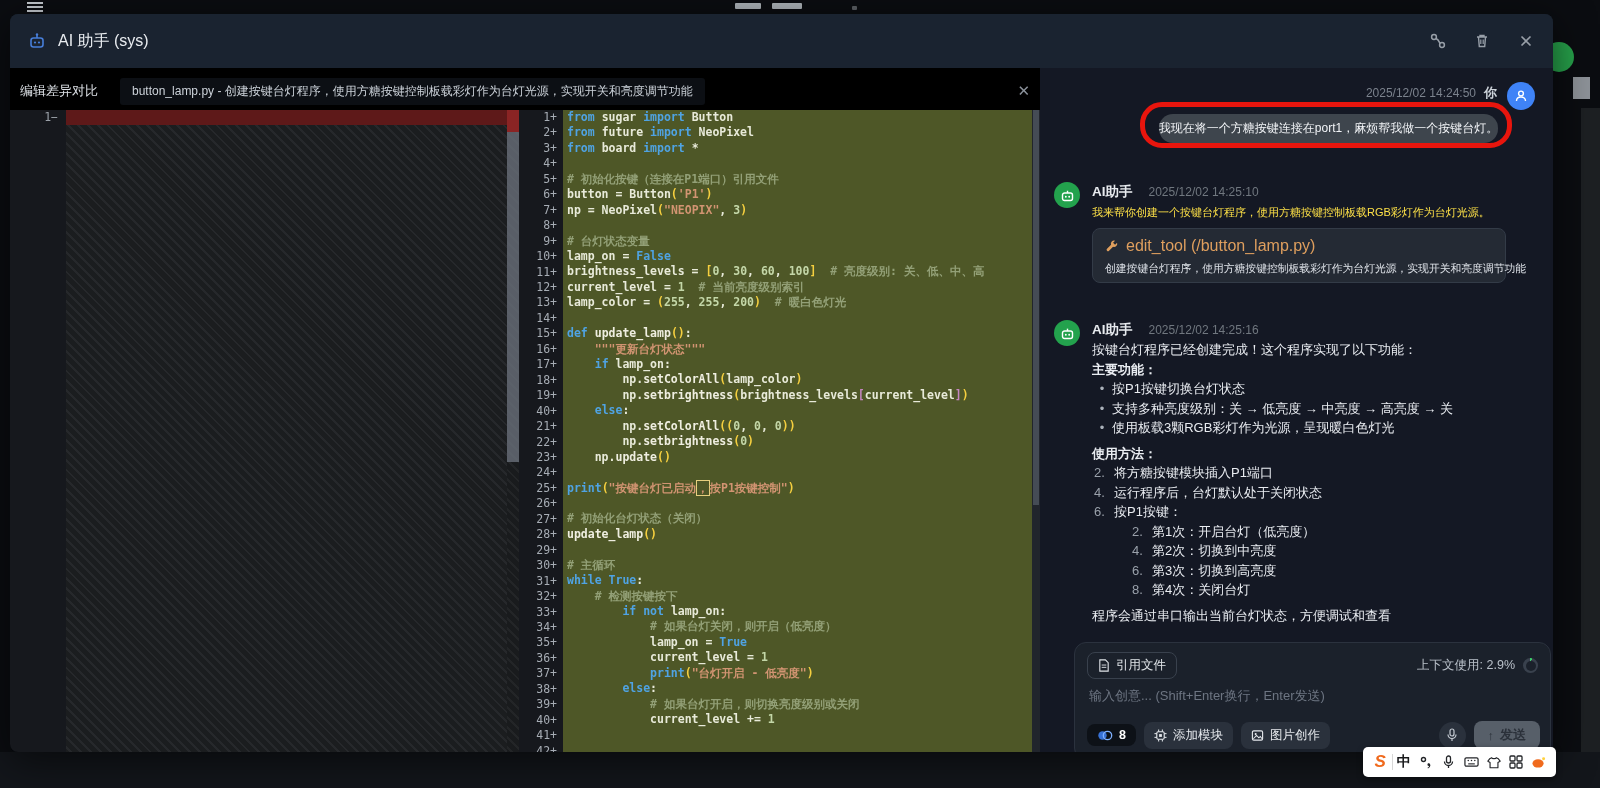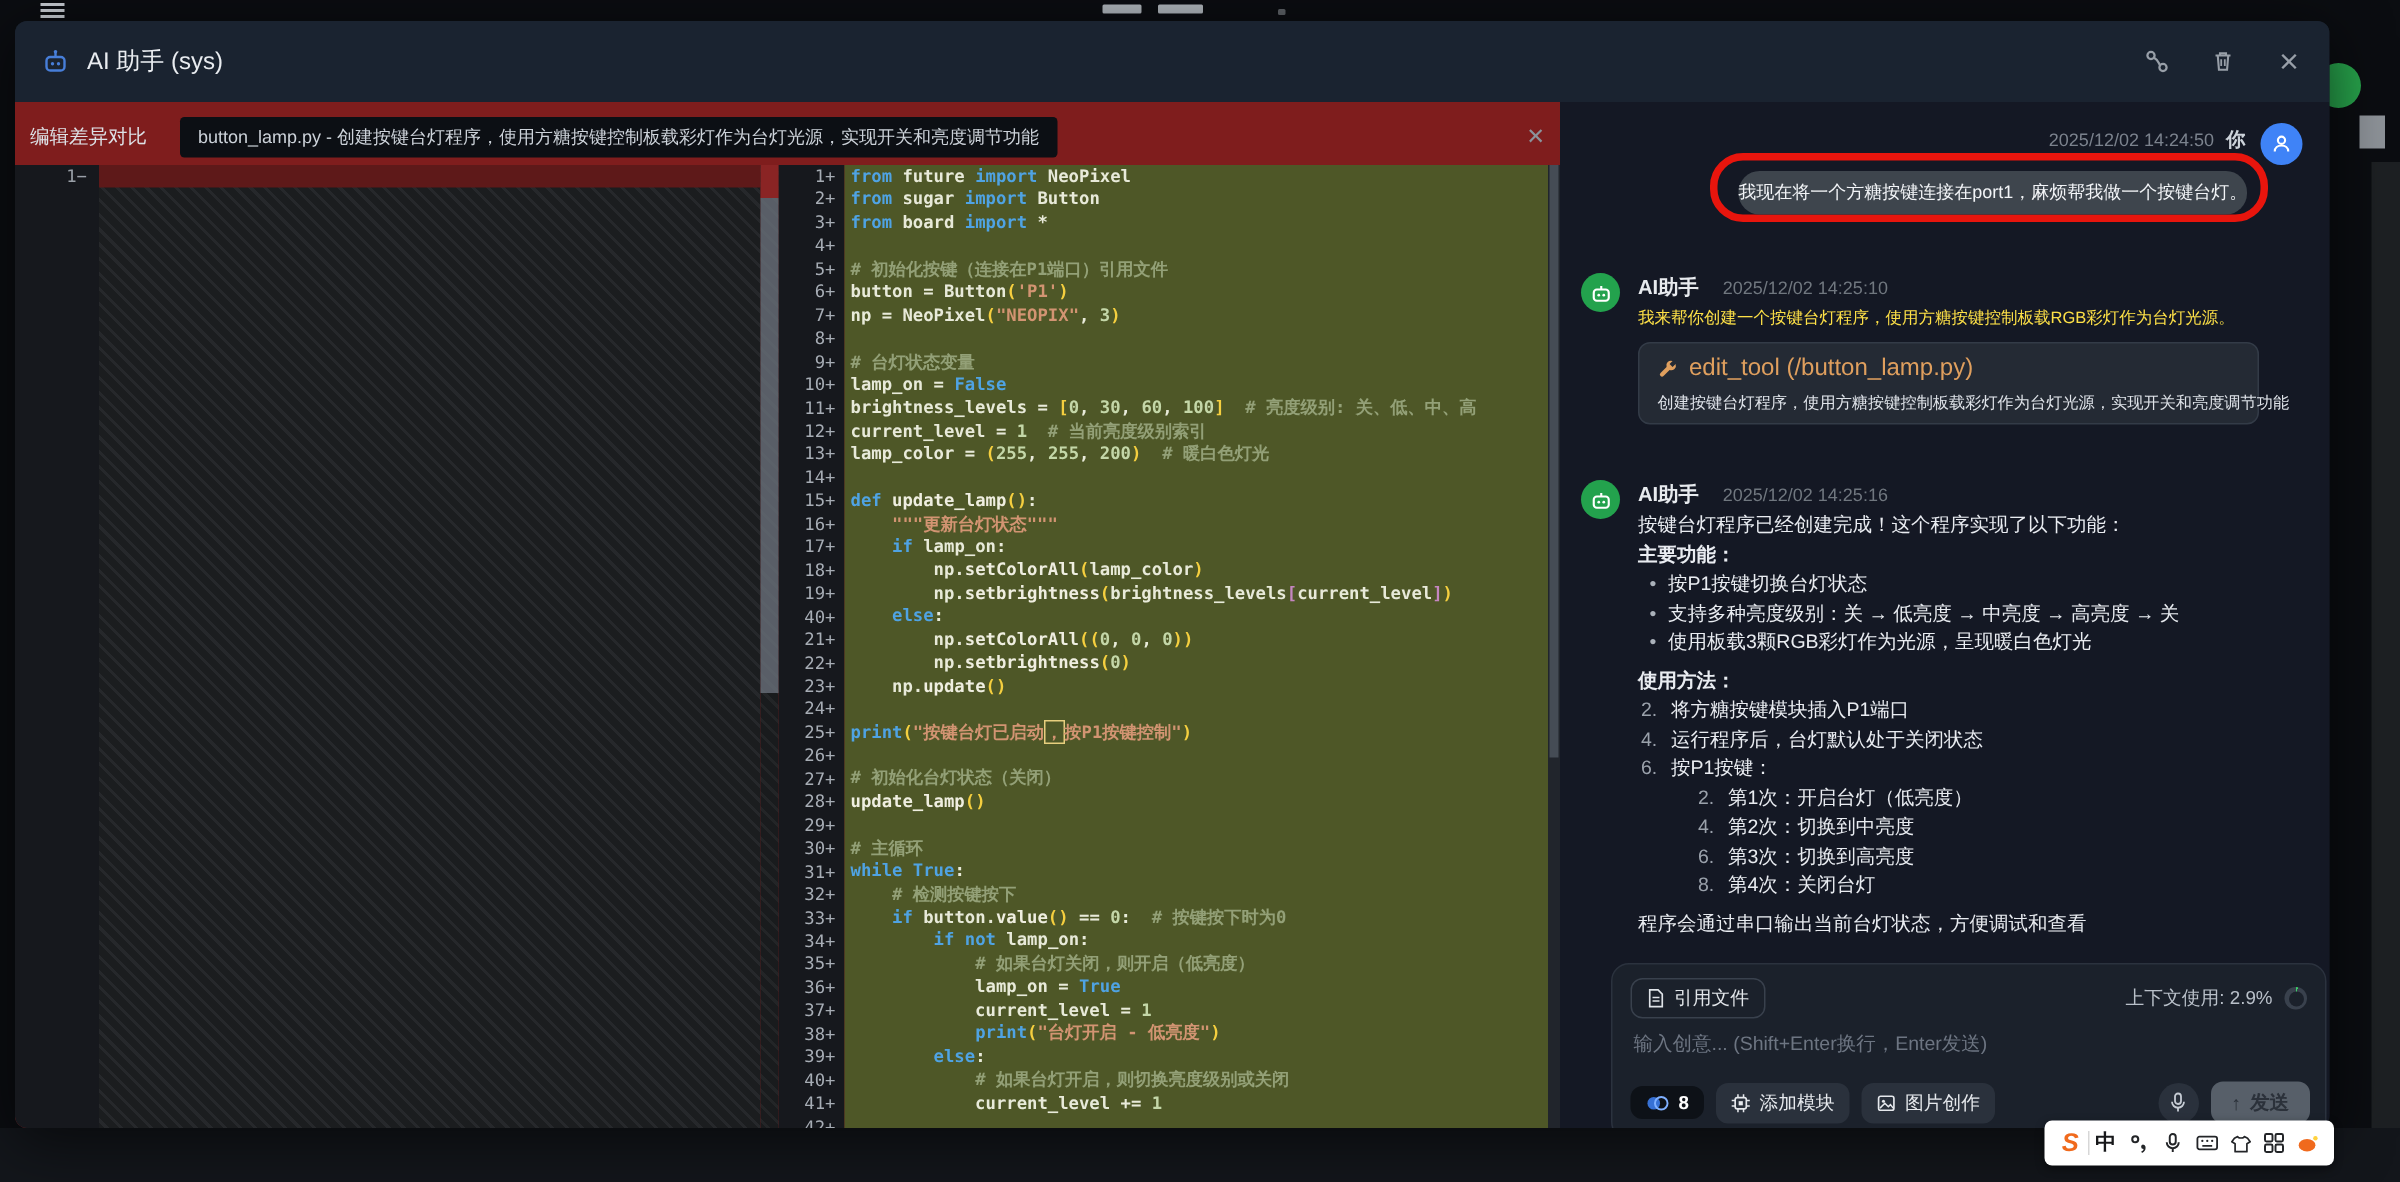--- a/index.html
+++ b/index.html
@@ -16,21 +16,21 @@
   #bg-greendot { position:absolute; left:1544px; top:42px; width:30px; height:30px; border-radius:50%; background:#27a24b; }
 
   
   #modal { position:absolute; left:10px; top:14px; width:1543px; height:738px; background:#161b24; border-radius:8px; box-shadow:0 8px 40px rgba(0,0,0,.6); overflow:hidden; }
   #modal-header { position:absolute; left:0; top:0; width:100%; height:54px; background:#1a2330; display:flex; align-items:center; padding:0 18px; }
   #modal-title { color:#e9ecf0; font-size:16px; margin-left:12px; }
   #modal-tools { margin-left:auto; display:flex; gap:26px; align-items:center; }
   .tool-ic { width:18px; height:18px; opacity:.85; cursor:pointer; }
 
   
-  #diff-region { position:absolute; left:0; top:54px; width:1030px; height:684px; background:#7f1d1d; }
+  #diff-region { position:absolute; left:0; top:54px; width:1030px; height:684px; background:#000000; }
   #diff-header { position:absolute; left:0; top:6px; width:100%; height:34px; display:flex; align-items:center; }
   #diff-label { color:#dde1e6; font-size:13px; margin-left:10px; }
   #diff-file { margin-left:22px; background:#0c0f14; color:#ccd2d9; font-size:12px; padding:5px 12px; border-radius:3px; max-width:760px; white-space:nowrap; overflow:hidden; }
   #diff-close { margin-left:auto; margin-right:10px; color:#8b929b; font-size:15px; cursor:pointer; }
 
   #diff-editor { position:absolute; left:0; top:42px; width:1030px; height:648px; display:flex; font-family:"DejaVu Sans Mono",monospace; }
   #gutter-left { width:56px; background:#16181d; color:#9aa0a8; font-size:11.5px; text-align:right; padding-right:8px; line-height:15.45px; }
   #pane-left { position:relative; width:441px; background:repeating-linear-gradient(45deg,#26282b 0px,#26282b 2px,#1b1d1f 2px,#1b1d1f 7px); }
   #del-bar { position:absolute; left:0; top:0; width:100%; height:15.45px; background:#5e1919; }
   #scroll-mid { position:relative; width:12px; background:repeating-linear-gradient(45deg,#232527 0px,#232527 2px,#191b1d 2px,#191b1d 7px); }
@@ -204,22 +204,22 @@
             <div>36+</div>
             <div>37+</div>
             <div>38+</div>
             <div>39+</div>
             <div>40+</div>
             <div>41+</div>
             <div>42+</div>
           </div>
         <div id="code-pane">
           <div id="code-lines">
+              <div class="code-line"><span class="kw">from</span><span class="pl"> sugar </span><span class="kw">import</span><span class="pl"> Button</span></div>
               <div class="code-line"><span class="kw">from</span><span class="pl"> future </span><span class="kw">import</span><span class="pl"> NeoPixel</span></div>
-              <div class="code-line"><span class="kw">from</span><span class="pl"> sugar </span><span class="kw">import</span><span class="pl"> Button</span></div>
               <div class="code-line"><span class="kw">from</span><span class="pl"> board </span><span class="kw">import</span><span class="pl"> *</span></div>
               <div class="code-line"></div>
               <div class="code-line"><span class="com"># 初始化按键（连接在P1端口）引用文件</span></div>
               <div class="code-line"><span class="pl">button = Button</span><span class="br">(</span><span class="str">'P1'</span><span class="br">)</span></div>
               <div class="code-line"><span class="pl">np = NeoPixel</span><span class="br">(</span><span class="str">"NEOPIX"</span><span class="pl">, </span><span class="num">3</span><span class="br">)</span></div>
               <div class="code-line"></div>
               <div class="code-line"><span class="com"># 台灯状态变量</span></div>
               <div class="code-line"><span class="pl">lamp_on = </span><span class="kw">False</span></div>
               <div class="code-line"><span class="pl">brightness_levels = </span><span class="br">[</span><span class="num">0</span><span class="pl">, </span><span class="num">30</span><span class="pl">, </span><span class="num">60</span><span class="pl">, </span><span class="num">100</span><span class="br">]</span><span class="com">  # 亮度级别: 关、低、中、高</span></div>
               <div class="code-line"><span class="pl">current_level = </span><span class="num">1</span><span class="com">  # 当前亮度级别索引</span></div>
@@ -236,21 +236,20 @@
               <div class="code-line"><span class="pl">    np.</span><span class="fn">update</span><span class="br">()</span></div>
               <div class="code-line"></div>
               <div class="code-line"><span class="kw">print</span><span class="br">(</span><span class="str">"按键台灯已启动</span><span class="strbox">，</span><span class="str">按P1按键控制"</span><span class="br">)</span></div>
               <div class="code-line"></div>
               <div class="code-line"><span class="com"># 初始化台灯状态（关闭）</span></div>
               <div class="code-line"><span class="fn">update_lamp</span><span class="br">()</span></div>
               <div class="code-line"></div>
               <div class="code-line"><span class="com"># 主循环</span></div>
               <div class="code-line"><span class="kw">while</span><span class="pl"> </span><span class="kw">True</span><span class="pl">:</span></div>
               <div class="code-line"><span class="pl">    </span><span class="com"># 检测按键按下</span></div>
-              <div class="code-line"><span class="pl">    </span><span class="kw">if</span><span class="pl"> button.</span><span class="fn">value</span><span class="br">()</span><span class="pl"> == </span><span class="num">0</span><span class="pl">:</span><span class="com">  # 按键按下时为0</span></div>
               <div class="code-line"><span class="pl">        </span><span class="kw">if</span><span class="pl"> </span><span class="kw">not</span><span class="pl"> lamp_on:</span></div>
               <div class="code-line"><span class="pl">            </span><span class="com"># 如果台灯关闭，则开启（低亮度）</span></div>
               <div class="code-line"><span class="pl">            lamp_on = </span><span class="kw">True</span></div>
               <div class="code-line"><span class="pl">            current_level = </span><span class="num">1</span></div>
               <div class="code-line"><span class="pl">            </span><span class="kw">print</span><span class="br">(</span><span class="str">"台灯开启 - 低亮度"</span><span class="br">)</span></div>
               <div class="code-line"><span class="pl">        </span><span class="kw">else</span><span class="pl">:</span></div>
               <div class="code-line"><span class="pl">            </span><span class="com"># 如果台灯开启，则切换亮度级别或关闭</span></div>
               <div class="code-line"><span class="pl">            current_level += </span><span class="num">1</span></div>
             </div>
         </div>

